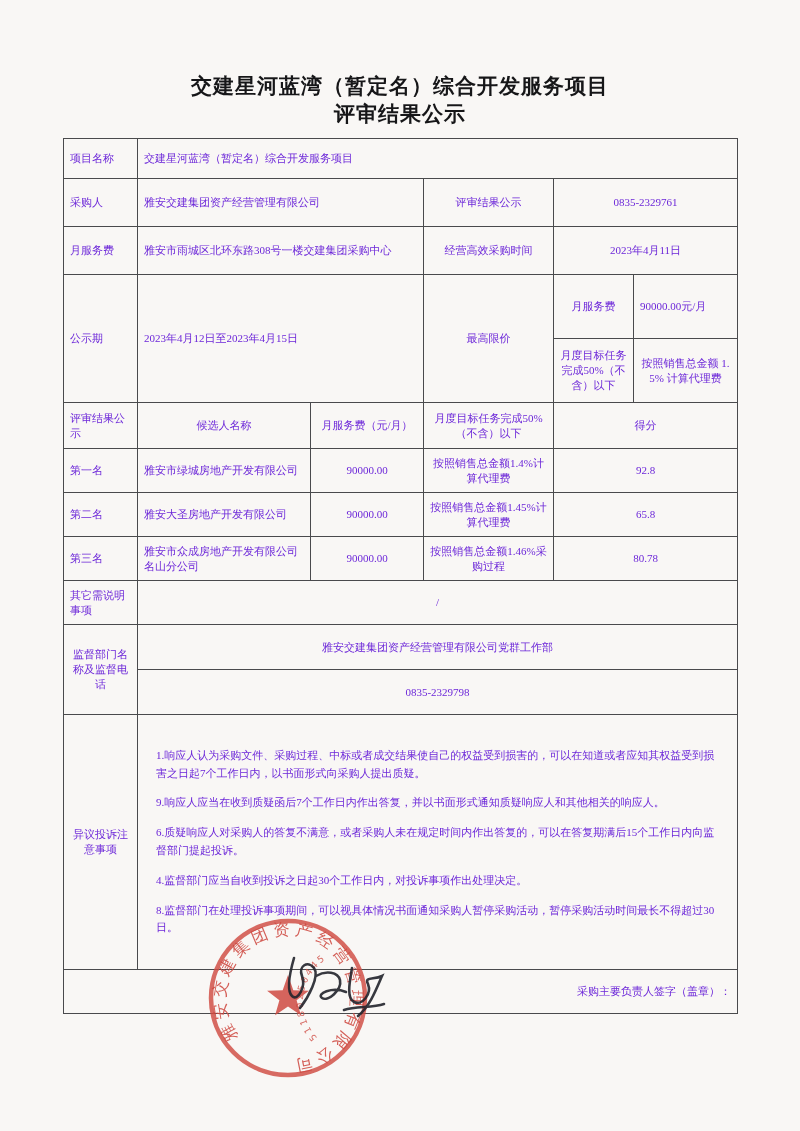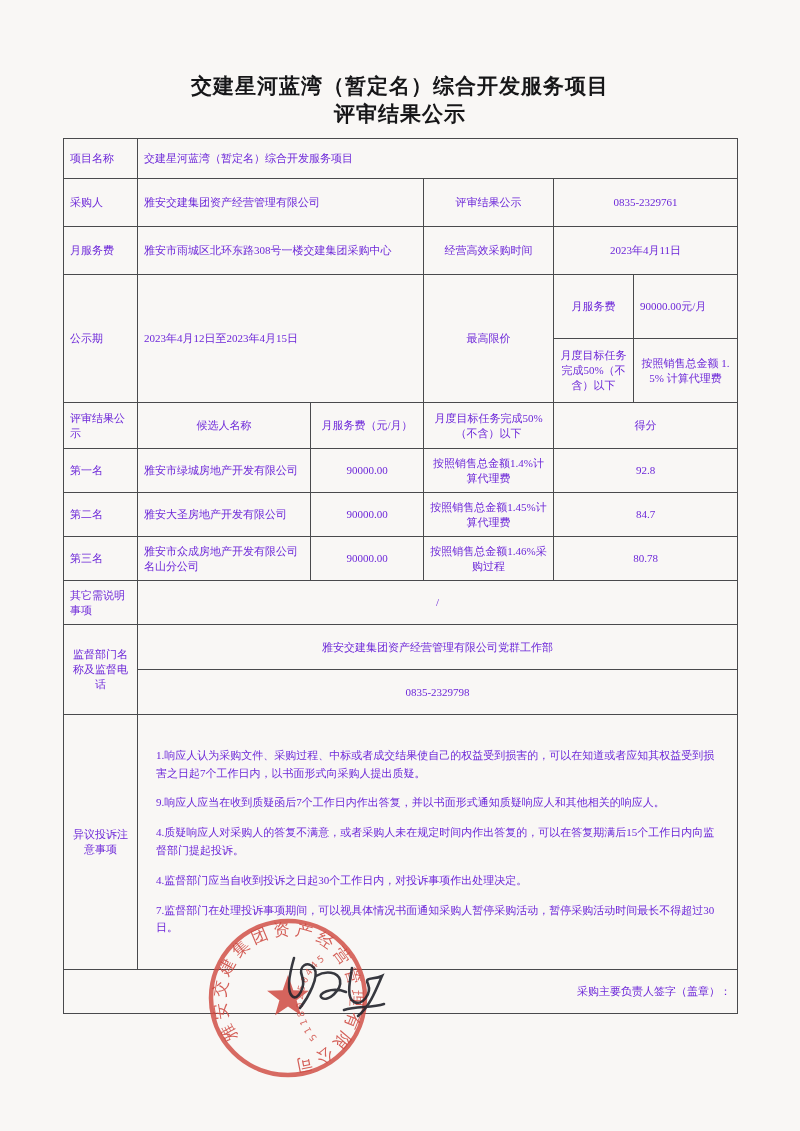--- a/index.html
+++ b/index.html
@@ -103,21 +103,21 @@
     <td class="lft">雅安市绿城房地产开发有限公司</td>
     <td class="ctr">90000.00</td>
     <td class="ctr">按照销售总金额1.4%计算代理费</td>
     <td class="ctr" colspan="2">92.8</td>
   </tr>
   <tr class="rhc">
     <td class="lbl">第二名</td>
     <td class="lft">雅安大圣房地产开发有限公司</td>
     <td class="ctr">90000.00</td>
     <td class="ctr">按照销售总金额1.45%计算代理费</td>
-    <td class="ctr" colspan="2">84.7</td>
+    <td class="ctr" colspan="2">65.8</td>
   </tr>
   <tr class="rhc">
     <td class="lbl">第三名</td>
     <td class="lft">雅安市众成房地产开发有限公司名山分公司</td>
     <td class="ctr">90000.00</td>
     <td class="ctr">按照销售总金额1.46%采购过程</td>
     <td class="ctr" colspan="2">80.78</td>
   </tr>
 
   <tr class="rho">
@@ -131,23 +131,23 @@
   </tr>
   <tr class="rhs">
     <td class="ctr" colspan="5">0835-2329798</td>
   </tr>
 
   <tr class="rha">
     <td class="ctr">异议投诉注意事项</td>
     <td class="appeal-cell" colspan="5">
       <div>1.响应人认为采购文件、采购过程、中标或者成交结果使自己的权益受到损害的，可以在知道或者应知其权益受到损害之日起7个工作日内，以书面形式向采购人提出质疑。</div>
       <div>9.响应人应当在收到质疑函后7个工作日内作出答复，并以书面形式通知质疑响应人和其他相关的响应人。</div>
-      <div>4.质疑响应人对采购人的答复不满意，或者采购人未在规定时间内作出答复的，可以在答复期满后15个工作日内向监督部门提起投诉。</div>
+      <div>6.质疑响应人对采购人的答复不满意，或者采购人未在规定时间内作出答复的，可以在答复期满后15个工作日内向监督部门提起投诉。</div>
       <div>4.监督部门应当自收到投诉之日起30个工作日内，对投诉事项作出处理决定。</div>
-      <div>7.监督部门在处理投诉事项期间，可以视具体情况书面通知采购人暂停采购活动，暂停采购活动时间最长不得超过30日。</div>
+      <div>8.监督部门在处理投诉事项期间，可以视具体情况书面通知采购人暂停采购活动，暂停采购活动时间最长不得超过30日。</div>
     </td>
   </tr>
 
   <tr class="rhsig">
     <td class="sig-cell" colspan="6">采购主要负责人签字（盖章）：</td>
   </tr>
 </tbody>
   </table>
 
 <svg class="stamp" viewBox="0 0 170 170">

